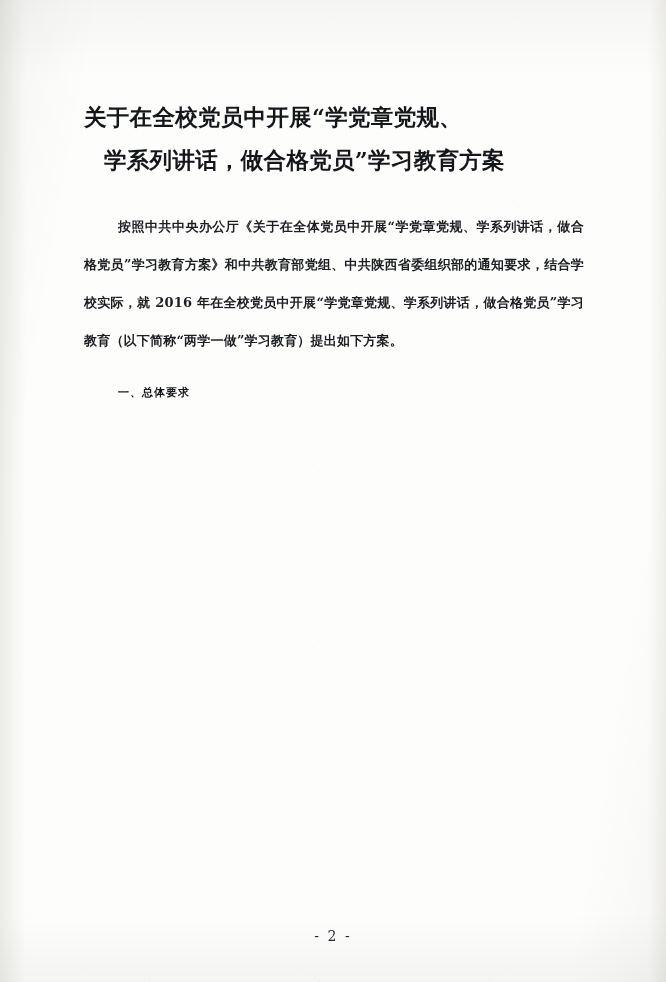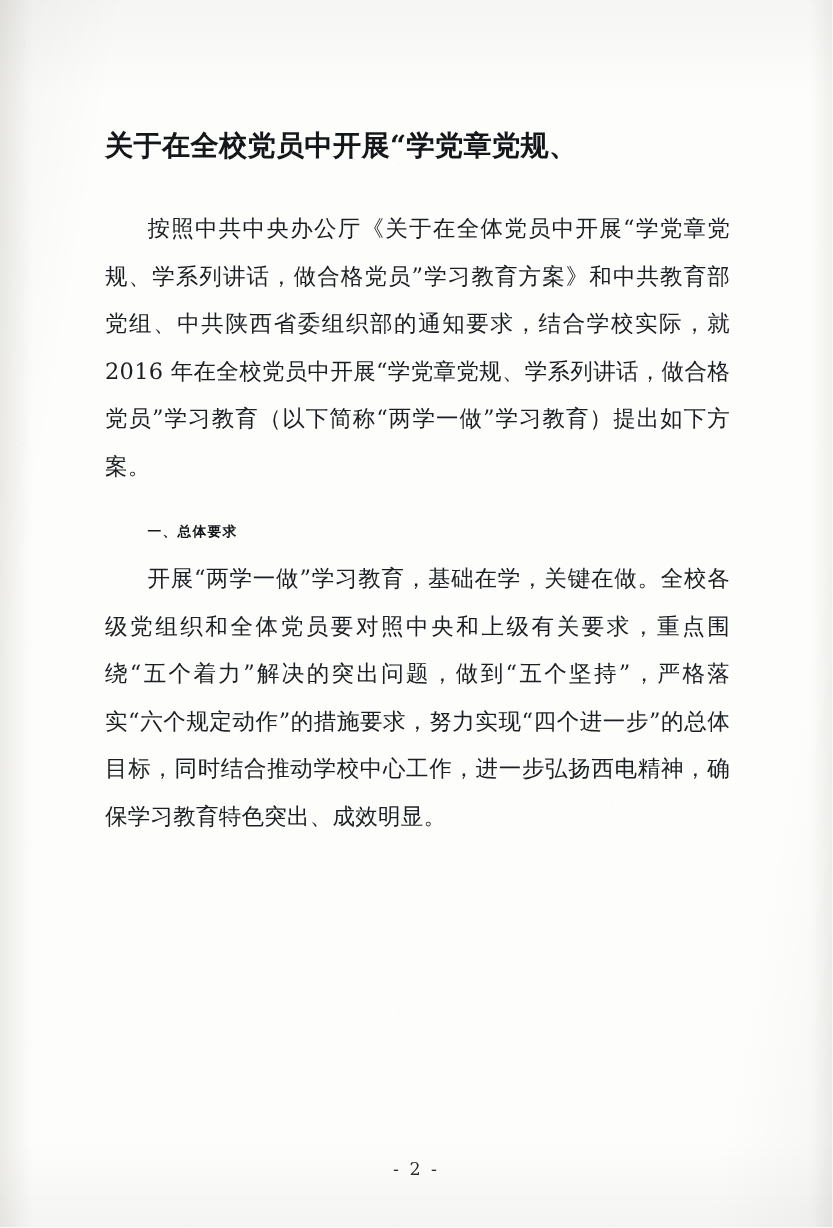--- a/index.html
+++ b/index.html
@@ -55,27 +55,28 @@
   }
   .doc-title .line2 {
     display: block;
     padding-left: 20px;
   }
   .body-block {
     margin-top: 26px;
   }
   p.para {
     margin: 0 0 0 0;
-    font-size: 18px;
+    font-size: 13px;
     line-height: 38px;
     color: #1b1e22;
     text-align: justify;
     text-justify: inter-character;
     text-indent: 34px;
     letter-spacing: 0.2px;
+    font-weight: bold;
   }
   p.para + p.para {
     margin-top: 0px;
   }
   h2.section-heading {
     margin: 14px 0 0 0;
     font-size: 11px;
     font-weight: bold;
     line-height: 38px;
     color: #15181b;
@@ -113,26 +114,26 @@
 
 <div class="page">
   <div class="paper-edge-left"></div>
   <div class="paper-edge-right"></div>
   <div class="speckle"></div>
 
   <div class="content">
 
     <div class="doc-title">
       <span class="line1">关于在全校党员中开展“学党章党规、</span>
+      <span class="line2">学系列讲话，做合格党员”学习教育方案</span>
     </div>
 
     <div class="body-block">
       <p class="para">按照中共中央办公厅《关于在全体党员中开展“学党章党规、学系列讲话，做合格党员”学习教育方案》和中共教育部党组、中共陕西省委组织部的通知要求，结合学校实际，就 2016 年在全校党员中开展“学党章党规、学系列讲话，做合格党员”学习教育（以下简称“两学一做”学习教育）提出如下方案。</p>
     </div>
 
     <h2 class="section-heading">一、总体要求</h2>
 
-    <p class="para">开展“两学一做”学习教育，基础在学，关键在做。全校各级党组织和全体党员要对照中央和上级有关要求，重点围绕“五个着力”解决的突出问题，做到“五个坚持”，严格落实“六个规定动作”的措施要求，努力实现“四个进一步”的总体目标，同时结合推动学校中心工作，进一步弘扬西电精神，确保学习教育特色突出、成效明显。</p>
 
   </div>
 
   <div class="page-number">- 2 -</div>
 </div>
 
 </body></html>

